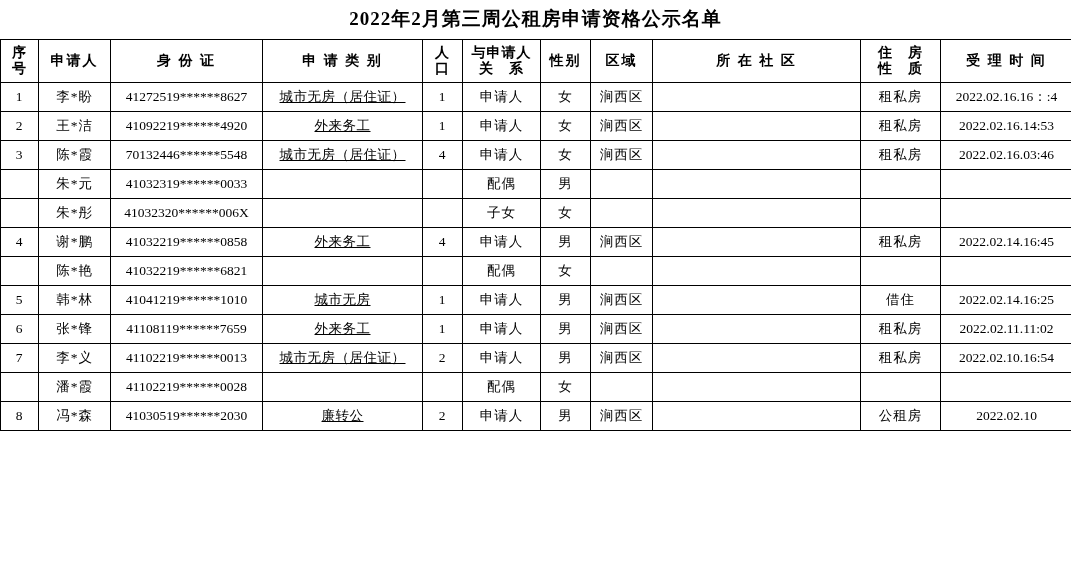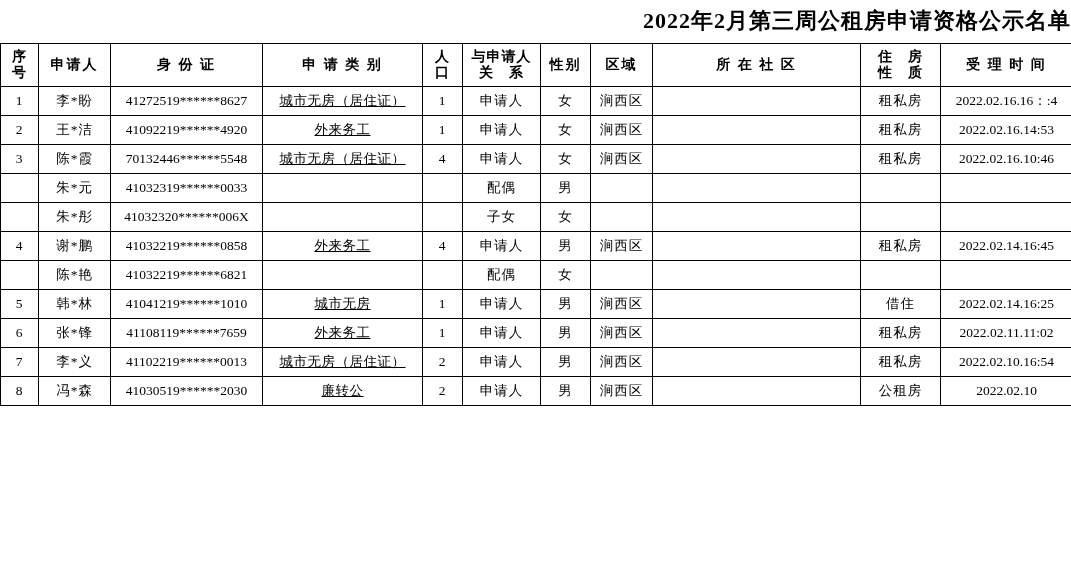--- a/index.html
+++ b/index.html
@@ -14,22 +14,22 @@
     color: #000000;
     overflow: hidden;
   }
   .page {
     width: 1071px;
     height: 585px;
     position: relative;
     box-sizing: border-box;
   }
   .doc-title {
-    text-align: right;
-    font-size: 22px;
+    text-align: center;
+    font-size: 19px;
     font-weight: bold;
     letter-spacing: 1px;
     padding-top: 6px;
     padding-bottom: 7px;
     font-family: "Liberation Serif", "DejaVu Serif", serif;
   }
   table.main-table {
     border-collapse: collapse;
     table-layout: fixed;
     margin: 0 auto;
@@ -180,21 +180,21 @@
           <td class="c-seq">3</td>
           <td class="c-name">陈*霞</td>
           <td class="c-id">70132446******5548</td>
           <td class="c-type">城市无房（居住证）</td>
           <td class="c-pop">4</td>
           <td class="c-rel">申请人</td>
           <td class="c-sex">女</td>
           <td class="c-area">涧西区</td>
           <td class="c-comm"></td>
           <td class="c-house">租私房</td>
-          <td class="c-time">2022.02.16.10:46</td>
+          <td class="c-time">2022.02.16.03:46</td>
         </tr>
         <tr>
           <td class="c-seq"></td>
           <td class="c-name">朱*元</td>
           <td class="c-id">41032319******0033</td>
           <td class="c-type"></td>
           <td class="c-pop"></td>
           <td class="c-rel">配偶</td>
           <td class="c-sex">男</td>
           <td class="c-area"></td>
@@ -274,20 +274,33 @@
           <td class="c-type">城市无房（居住证）</td>
           <td class="c-pop">2</td>
           <td class="c-rel">申请人</td>
           <td class="c-sex">男</td>
           <td class="c-area">涧西区</td>
           <td class="c-comm"></td>
           <td class="c-house">租私房</td>
           <td class="c-time">2022.02.10.16:54</td>
         </tr>
         <tr>
+          <td class="c-seq"></td>
+          <td class="c-name">潘*霞</td>
+          <td class="c-id">41102219******0028</td>
+          <td class="c-type"></td>
+          <td class="c-pop"></td>
+          <td class="c-rel">配偶</td>
+          <td class="c-sex">女</td>
+          <td class="c-area"></td>
+          <td class="c-comm"></td>
+          <td class="c-house"></td>
+          <td class="c-time"></td>
+        </tr>
+        <tr>
           <td class="c-seq">8</td>
           <td class="c-name">冯*森</td>
           <td class="c-id">41030519******2030</td>
           <td class="c-type">廉转公</td>
           <td class="c-pop">2</td>
           <td class="c-rel">申请人</td>
           <td class="c-sex">男</td>
           <td class="c-area">涧西区</td>
           <td class="c-comm"></td>
           <td class="c-house">公租房</td>

